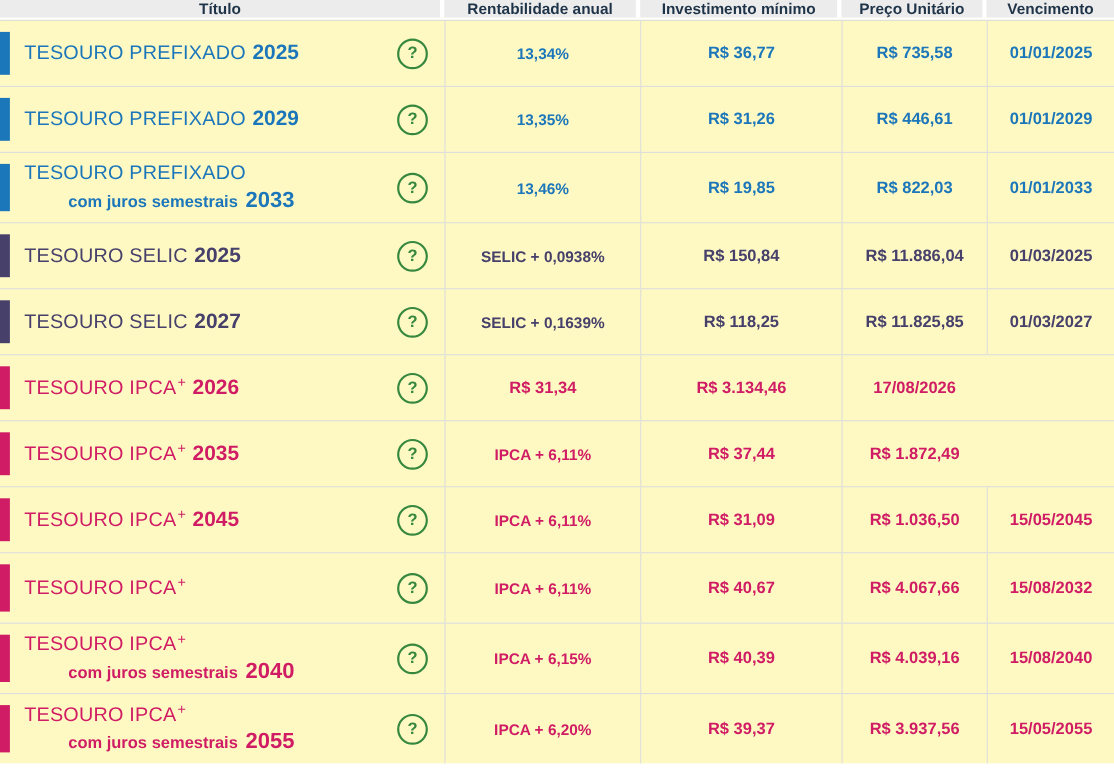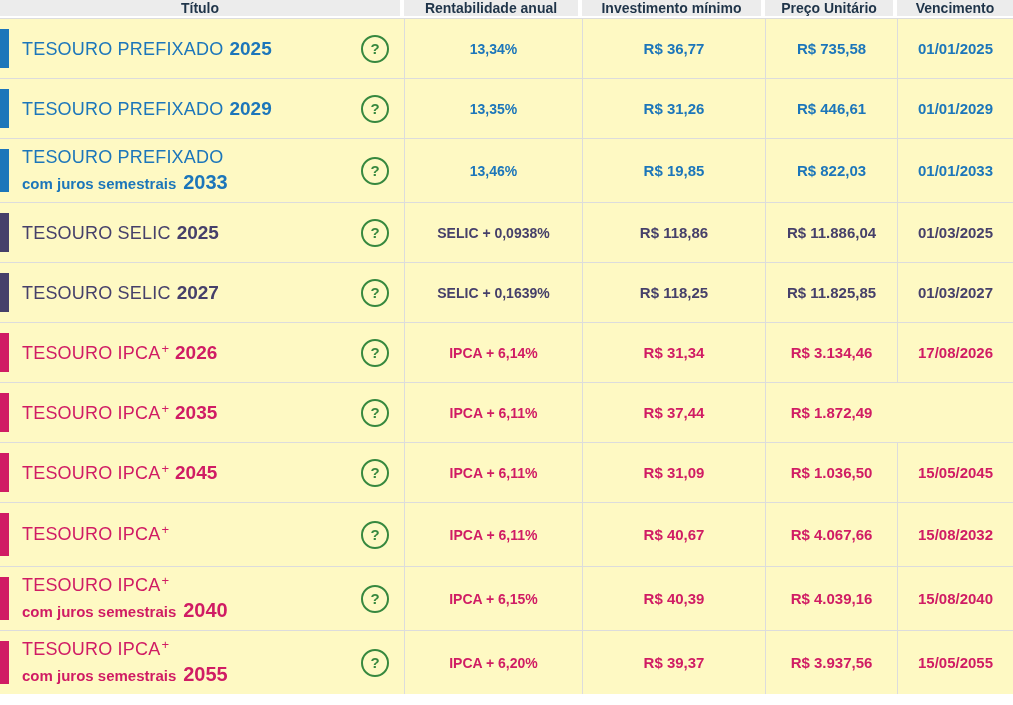--- a/index.html
+++ b/index.html
@@ -56,21 +56,21 @@
   .title-cell { position: relative; padding-left: 22px; }
   .bar {
     position: absolute; left: 0; top: 10px; bottom: 10px; width: 9px;
     background: var(--c);
   }
   .title-text { color: var(--c); line-height: 1.25; }
   .name { font-size: 18px; font-weight: normal; letter-spacing: 0.2px; }
   .sup  { font-size: 13px; font-weight: normal; position: relative; top: -6px; margin-left: 1px; }
   .year { font-weight: bold; }
   .y1 { font-size: 19px; margin-left: 6px; }
-  .line2 { margin-top: 1px; }
+  .line2 { margin-top: 1px; margin-left: 40px; }
   .sub { font-size: 15px; font-weight: bold; }
   .y2 { font-size: 20px; margin-left: 7px; }
 
   .help {
     margin-left: auto; margin-right: 15px;
     width: 28px; height: 28px; flex: 0 0 28px;
     border: 2px solid var(--help, #37883f); border-radius: 50%;
     color: var(--help, #37883f);
     font-weight: bold; font-size: 15px;
     display: flex; align-items: center; justify-content: center;
@@ -136,21 +136,21 @@
   <div class="row selic">
     <div class="cell title-cell">
       <span class="bar"></span>
       <div class="title-text">
         <div class="line1"><span class="name">TESOURO SELIC</span><span class="year y1">2025</span></div>
 
       </div>
       <span class="help">?</span>
     </div>
     <div class="cell val rate">SELIC + 0,0938%</div>
-    <div class="cell val min">R$ 118,86</div>
+    <div class="cell val min">R$ 150,84</div>
     <div class="cell val price">R$ 11.886,04</div>
     <div class="cell val maturity">01/03/2025</div>
   </div>
 
   <div class="row selic">
     <div class="cell title-cell">
       <span class="bar"></span>
       <div class="title-text">
         <div class="line1"><span class="name">TESOURO SELIC</span><span class="year y1">2027</span></div>
 
@@ -165,21 +165,20 @@
 
   <div class="row ipca">
     <div class="cell title-cell">
       <span class="bar"></span>
       <div class="title-text">
         <div class="line1"><span class="name">TESOURO IPCA</span><span class="sup">+</span><span class="year y1">2026</span></div>
 
       </div>
       <span class="help">?</span>
     </div>
-    <div class="cell val rate">IPCA + 6,14%</div>
     <div class="cell val min">R$ 31,34</div>
     <div class="cell val price">R$ 3.134,46</div>
     <div class="cell val maturity">17/08/2026</div>
   </div>
 
   <div class="row ipca">
     <div class="cell title-cell">
       <span class="bar"></span>
       <div class="title-text">
         <div class="line1"><span class="name">TESOURO IPCA</span><span class="sup">+</span><span class="year y1">2035</span></div>

